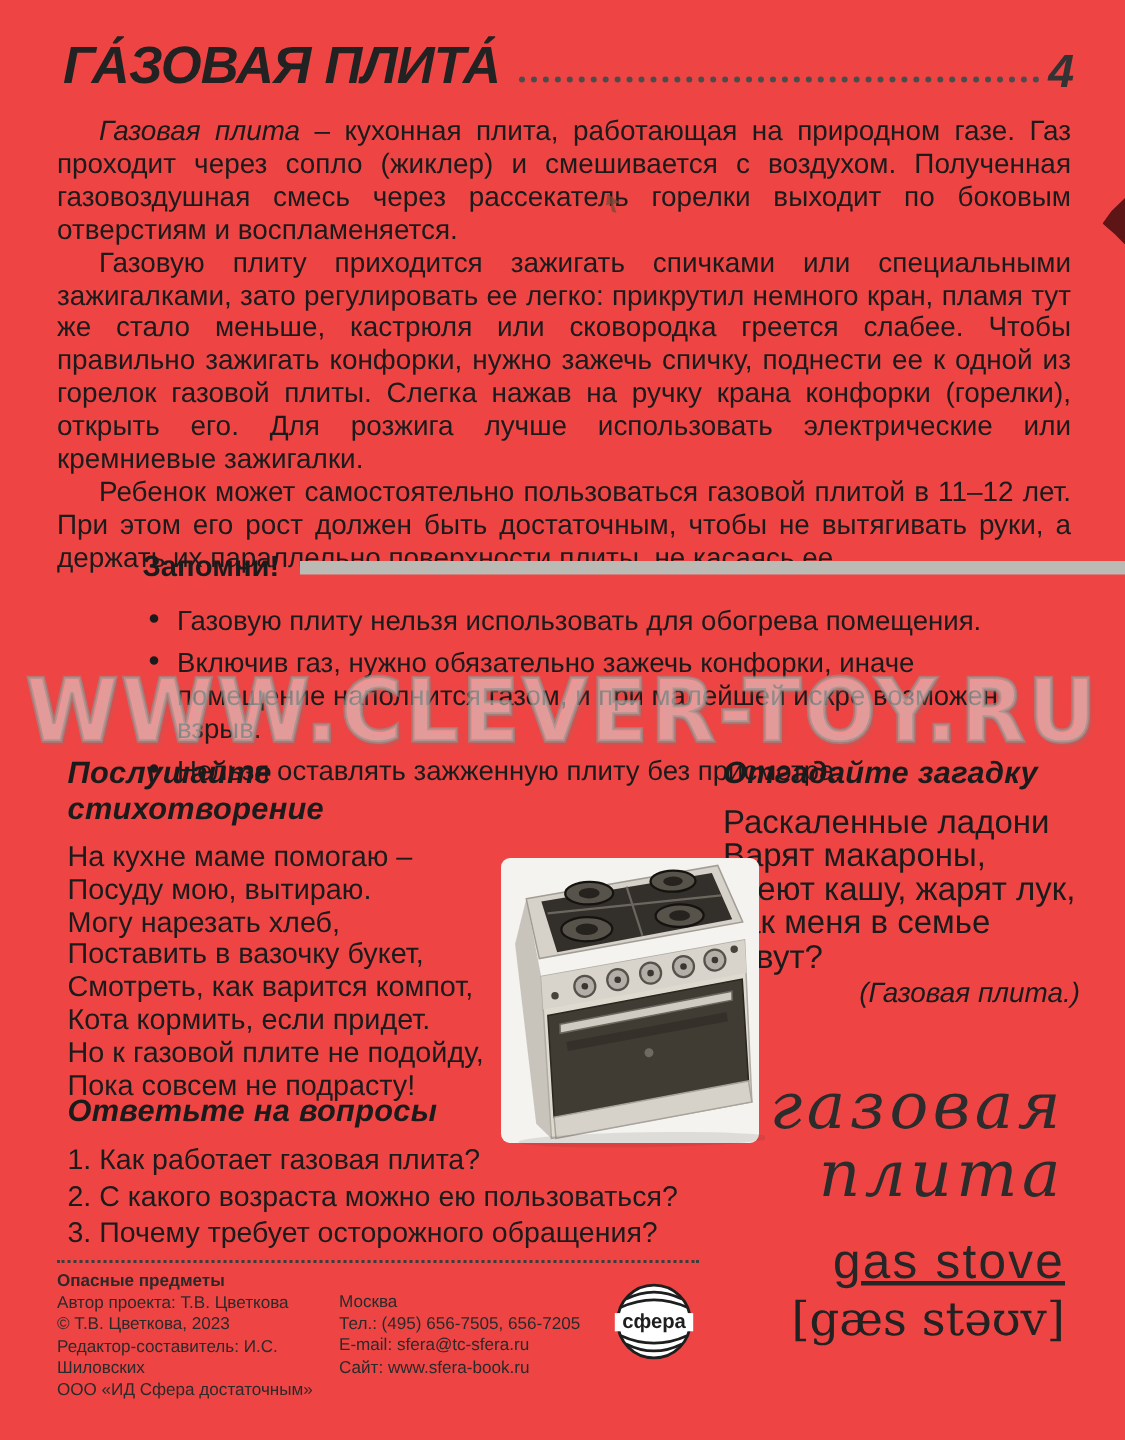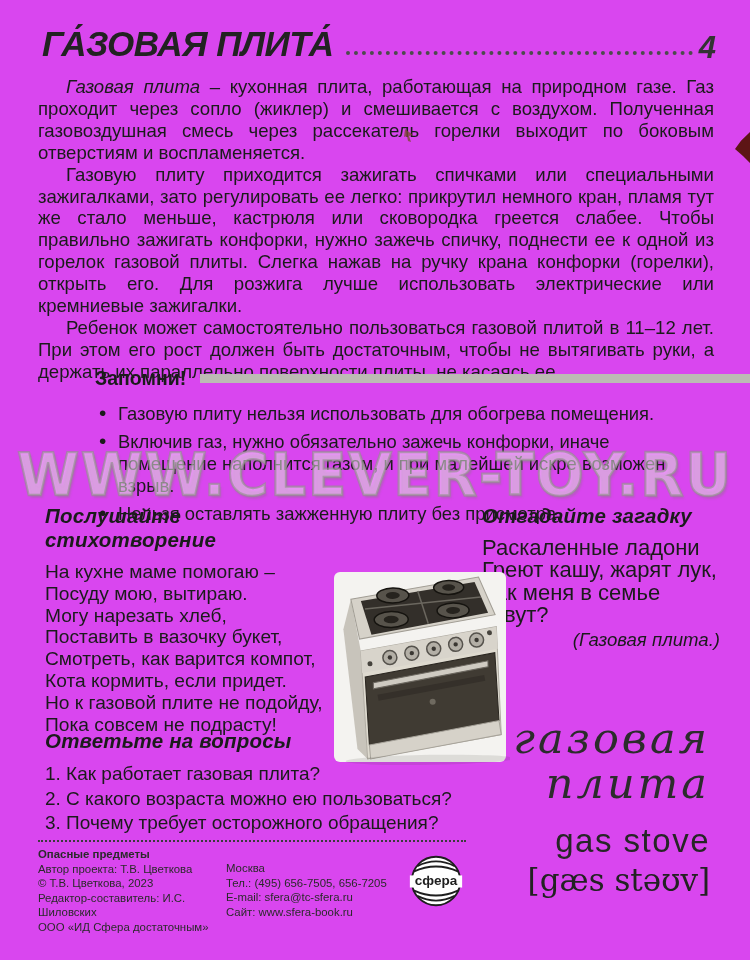--- a/index.html
+++ b/index.html
@@ -1,18 +1,18 @@
 <!DOCTYPE html>
 <html lang="ru"><head>
 <meta charset="utf-8">
 <style>
   html,body{margin:0;padding:0;background:#e8e8e8;}
   .page{
     position:relative;width:750px;height:960px;margin:0 auto;
-    background:#d946ef;color:#1b1b1b;overflow:hidden;
+    background:#ef4444;color:#1b1b1b;overflow:hidden;
     font-family:"Liberation Sans",sans-serif;
   }
   
   .header{position:absolute;top:24px;left:42px;right:34px;display:flex;align-items:flex-end;}
   .title{font-style:italic;font-weight:700;font-size:35px;letter-spacing:-0.5px;color:#222;white-space:nowrap;}
   .leader{flex:1;height:0;border-bottom:4px dotted #4c4c4c;margin:0 6px 9px 12px;}
   .pagenum{font-style:italic;font-weight:700;font-size:31px;color:#333;line-height:1;margin-bottom:1px;}
   
   .intro{position:absolute;top:76px;left:38px;width:676px;font-size:18.6px;line-height:21.9px;text-align:justify;}
   .intro p{margin:0;text-indent:28px;}
@@ -42,21 +42,21 @@
   .riddle{position:absolute;top:504px;left:482px;width:238px;}
   .riddle .line{font-size:22px;line-height:22.4px;}
   .riddle .answer{font-style:italic;font-size:18.6px;text-align:right;margin-top:2px;}
   .questions{position:absolute;top:729px;left:45px;width:440px;}
   .questions .line{font-size:19px;line-height:24.5px;}
   
   .stove{position:absolute;top:564px;left:330px;width:180px;height:202px;margin:0;}
   
   .vocab{position:absolute;top:716px;right:40px;width:270px;text-align:right;z-index:2;}
   .cursive{font-family:"DejaVu Serif",serif;font-style:italic;font-size:43px;line-height:45px;letter-spacing:3px;color:#2c2c2c;}
-  .english{font-size:33px;letter-spacing:1.5px;color:#262626;margin-top:16px;font-weight:400;}
+  .english{font-size:33px;letter-spacing:1.5px;color:#262626;margin-top:16px;font-weight:400;text-decoration:underline;}
   .transcription{font-family:"DejaVu Serif",serif;font-size:31px;color:#222;margin-top:2px;}
   
   .footer{position:absolute;top:840px;left:38px;width:680px;}
   .footer-rule{width:428px;height:0;border-top:2.5px dotted #3c3c3c;margin-bottom:5px;}
   .footer-cols{display:flex;align-items:flex-start;}
   .fcol{font-size:11.4px;line-height:14.6px;color:#2a2a2a;}
   .fcol-1{width:188px;}
   .fcol-2{width:172px;padding-top:14px;}
   .series{font-weight:700;}
   .logo{width:56px;height:56px;margin-left:10px;margin-top:6px;}
@@ -106,20 +106,21 @@
     <div class="line">Поставить в вазочку букет,</div>
     <div class="line">Смотреть, как варится компот,</div>
     <div class="line">Кота кормить, если придет.</div>
     <div class="line">Но к газовой плите не подойду,</div>
     <div class="line">Пока совсем не подрасту!</div>
   </div>
 
   <div class="riddle">
     <h3 class="sec-head">Отгадайте загадку</h3>
     <div class="line">Раскаленные ладони</div>
+    <div class="line">Варят макароны,</div>
     <div class="line">Греют кашу, жарят лук,</div>
     <div class="line">Как меня в семье зовут?</div>
     <div class="answer">(Газовая плита.)</div>
   </div>
 
   <figure class="stove">
     <svg width="180" height="202" viewBox="0 0 180 202" xmlns="http://www.w3.org/2000/svg">
       <rect x="4" y="8" width="172" height="190" rx="6" fill="#f4f3f0"></rect>
       <g transform="rotate(-1 90 100)">
 

